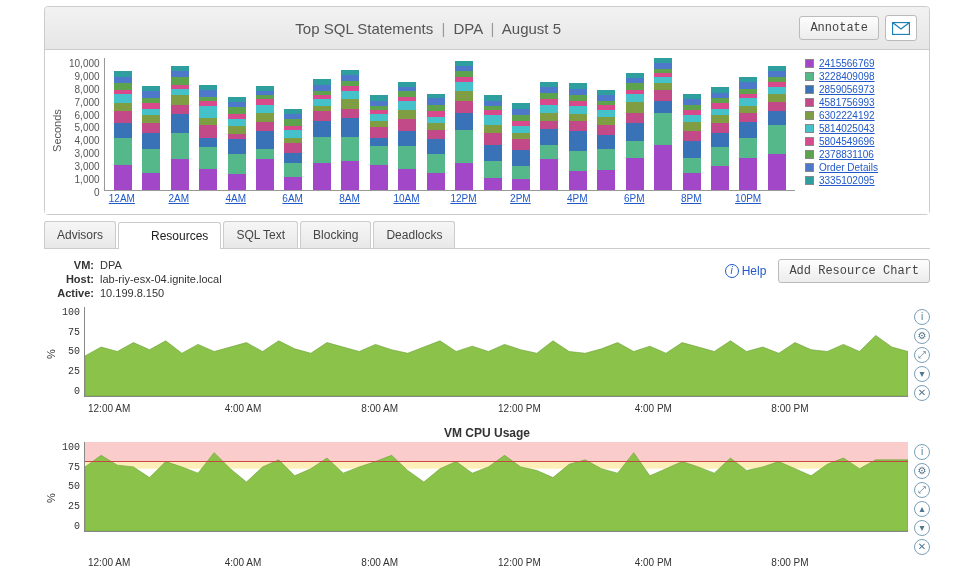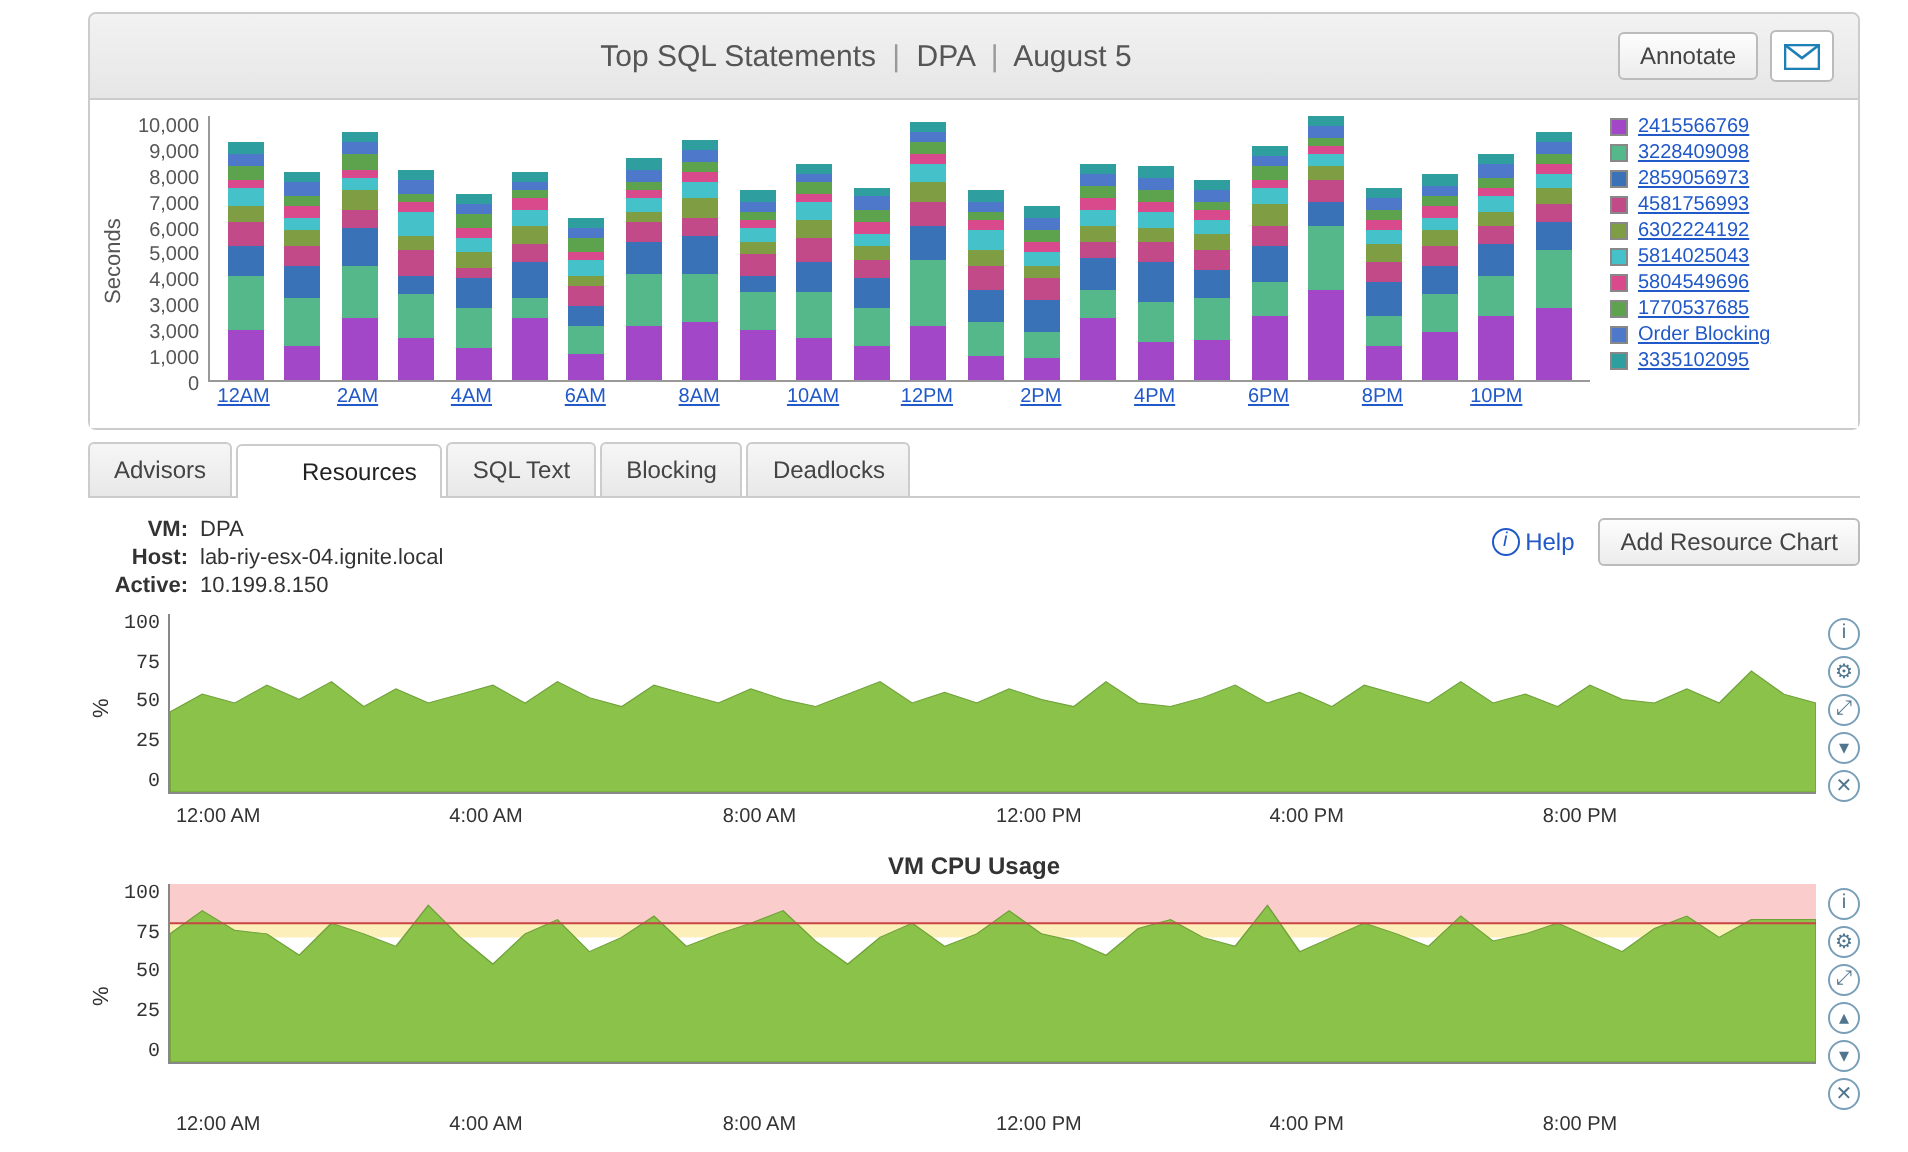--- a/index.html
+++ b/index.html
@@ -1,21 +1,21 @@
 <!DOCTYPE html>
 <html><head>
 <meta charset="utf-8">
 <style>
   * { box-sizing: border-box; margin: 0; padding: 0; }
   body { font-family: Arial, Helvetica, sans-serif; font-size: 12px; color: #333; background: #fff; width: 954px; }
   .panel { border: 1px solid #ccc; border-radius: 4px; margin: 6px 24px 0 44px; background: #fafafa; }
   .panel-header { display: flex; align-items: center; justify-content: space-between; padding: 8px 12px; background: linear-gradient(#f2f2f2,#e6e6e6); border-bottom: 1px solid #ccc; border-radius: 4px 4px 0 0; }
   .panel-title { flex: 1; text-align: center; font-size: 15px; color: #555; }
   .panel-title .sep { color: #999; margin: 0 4px; }
-  .btn { background: linear-gradient(#fdfdfd,#ececec); border: 1px solid #bbb; border-radius: 3px; padding: 4px 10px; font-size: 12px; color: #444; cursor: pointer; }
+  .btn { background: linear-gradient(#fdfdfd,#ececec); border: 1px solid #bbb; border-radius: 3px; padding: 4px 10px; font-size: 12px; color: #444; cursor: pointer; font-family: Liberation Mono, monospace; }
   .mail-btn { width: 32px; height: 26px; border: 1px solid #bbb; border-radius: 3px; background: #fff; display: inline-flex; align-items: center; justify-content: center; margin-left: 6px; cursor: pointer; color: #1b7fb8; }
   .chart-area { display: flex; padding: 8px 12px 10px 4px; background: #fff; }
   .chart-ywrap { display: flex; }
   .chart-ylabel { writing-mode: vertical-rl; transform: rotate(180deg); font-size: 11px; color: #555; text-align: center; padding: 0 2px; }
   .chart-yaxis { display: flex; flex-direction: column; justify-content: space-between; align-items: flex-end; font-size: 10px; color: #555; padding: 0 4px; height: 140px; }
   .chart-plot { position: relative; border-left: 1px solid #999; border-bottom: 1px solid #999; height: 140px; flex: 1; }
   .bars { display: flex; align-items: flex-end; height: 100%; padding: 0 4px; }
   .bar-col { flex: 1; display: flex; flex-direction: column-reverse; align-items: center; margin: 0 2px; height: 100%; }
   .bar-col .stack { width: 18px; display: flex; flex-direction: column-reverse; }
   .seg { width: 100%; }
@@ -484,25 +484,25 @@
         <div class="legend-item">
           <div class="swatch" style="background: rgb(68, 193, 201);"></div>
           <a href="#">5814025043</a>
         </div>
         <div class="legend-item">
           <div class="swatch" style="background: rgb(217, 74, 140);"></div>
           <a href="#">5804549696</a>
         </div>
         <div class="legend-item">
           <div class="swatch" style="background: rgb(93, 162, 77);"></div>
-          <a href="#">1770537685</a>
+          <a href="#">2378831106</a>
         </div>
         <div class="legend-item">
           <div class="swatch" style="background: rgb(78, 120, 201);"></div>
-          <a href="#">Order Blocking</a>
+          <a href="#">Order Details</a>
         </div>
         <div class="legend-item">
           <div class="swatch" style="background: rgb(46, 158, 158);"></div>
           <a href="#">3335102095</a>
         </div>
       </div>
   </div>
 </div>
 
 <div class="tabs-row">

